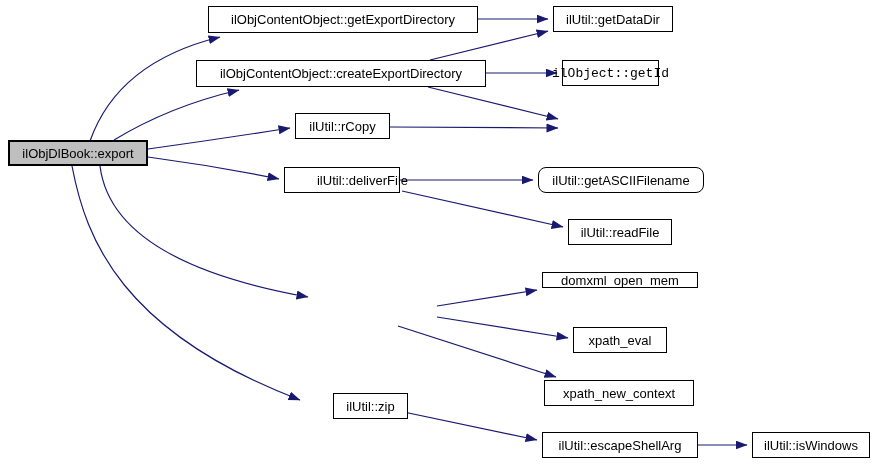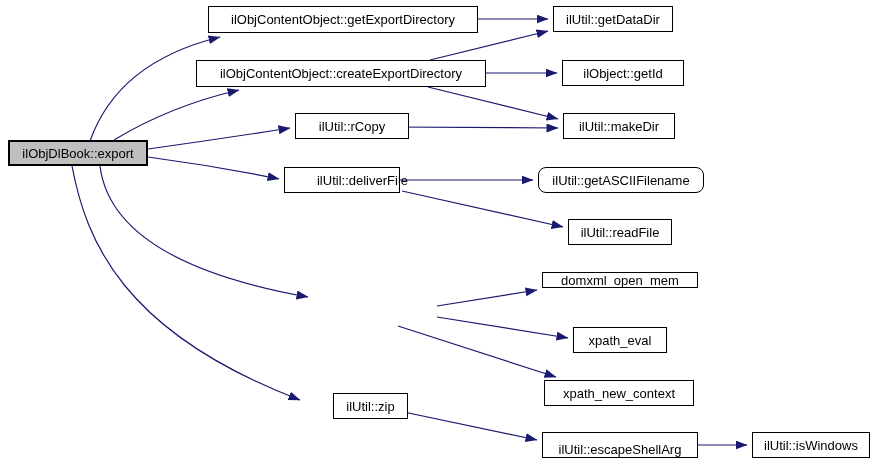--- a/index.html
+++ b/index.html
@@ -78,52 +78,49 @@
   </svg>
 <div class="node root" style="left: 8px; top: 140px; width: 140px; height: 26px;">
       <span>ilObjDlBook::export</span>
     </div>
     <div class="node" style="left: 208px; top: 6px; width: 270px; height: 27px; align-items: center;">
       <span>ilObjContentObject::getExportDirectory</span>
     </div>
     <div class="node" style="left: 196px; top: 60px; width: 290px; height: 27px;">
       <span>ilObjContentObject::createExportDirectory</span>
     </div>
-    <div class="node" style="left: 295px; top: 113px; width: 114px; height: 26px;">
+    <div class="node" style="left: 295px; top: 113px; width: 95px; height: 26px;">
       <span>ilUtil::rCopy</span>
     </div>
     <div class="node" style="left: 284px; top: 167px; width: 116px; height: 26px; padding-left: 41px;">
       <span>ilUtil::deliverFile</span>
     </div>
     <div class="node" style="left: 305px; top: 393px; width: 75px; height: 26px; margin-left: 28px;">
       <span>ilUtil::zip</span>
     </div>
     <div class="node" style="left: 553px; top: 6px; width: 120px; height: 26px;">
       <span>ilUtil::getDataDir</span>
     </div>
-    <div class="node" style="left: 562px; top: 60px; width: 122px; height: 26px;">
+    <div class="node" style="left: 562px; top: 60px; width: 97px; height: 26px; font-family: Liberation Mono, monospace;">
       <span>ilObject::getId</span>
-    </div>
-    <div class="node" style="left: 563px; top: 113px; width: 112px; height: 26px;">
-      <span>ilUtil::makeDir</span>
     </div>
     <div class="node" style="left: 538px; top: 167px; width: 166px; height: 26px; border-radius: 8px;">
       <span>ilUtil::getASCIIFilename</span>
     </div>
     <div class="node" style="left: 568px; top: 219px; width: 104px; height: 26px;">
       <span>ilUtil::readFile</span>
     </div>
     <div class="node" style="left: 542px; top: 272px; width: 156px; height: 16px;">
       <span>domxml_open_mem</span>
     </div>
     <div class="node" style="left: 573px; top: 327px; width: 94px; height: 26px;">
       <span>xpath_eval</span>
     </div>
     <div class="node" style="left: 544px; top: 380px; width: 150px; height: 26px;">
       <span>xpath_new_context</span>
     </div>
-    <div class="node" style="left: 542px; top: 432px; width: 156px; height: 26px; align-items: flex-end;">
+    <div class="node" style="left: 542px; top: 432px; width: 156px; height: 26px;">
       <span>ilUtil::escapeShellArg</span>
     </div>
     <div class="node" style="left: 752px; top: 432px; width: 118px; height: 26px;">
       <span>ilUtil::isWindows</span>
     </div>
   </div>
 
 </body></html>

